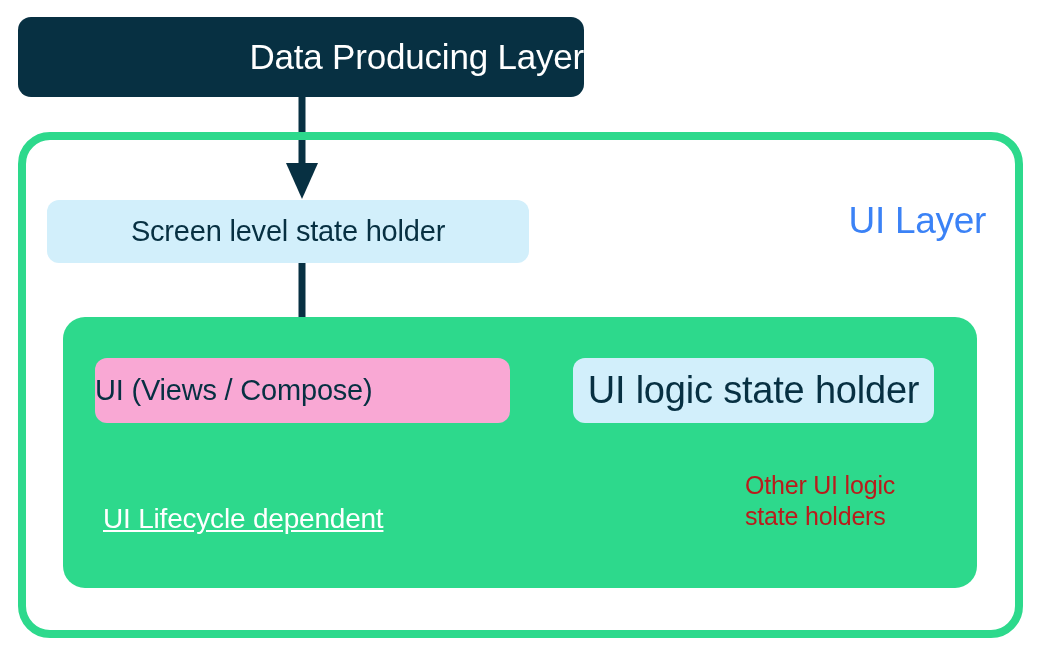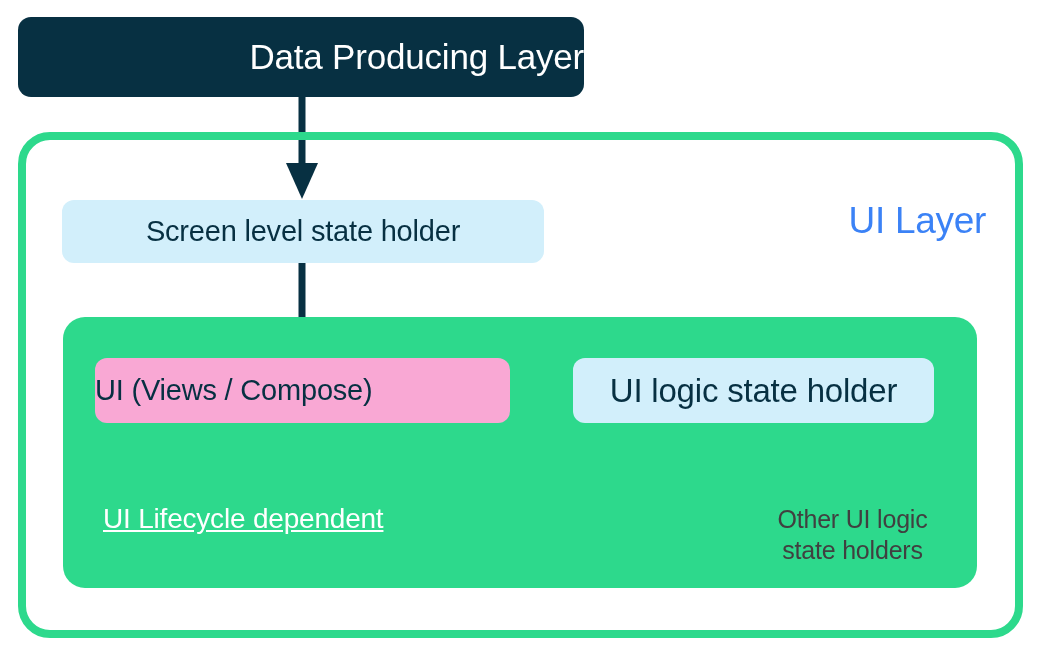--- a/index.html
+++ b/index.html
@@ -67,21 +67,21 @@
     font-size: 37px;
     color: #3b82f6;
     letter-spacing: -0.3px;
     white-space: nowrap;
     z-index: 5;
   }
 
   
   .screen-holder {
     position: absolute;
-    left: 62px;
+    left: 47px;
     top: 200px;
     width: 482px;
     height: 63px;
     background: #D2EFFB;
     border-radius: 12px;
     display: flex;
     align-items: center;
     justify-content: center;
     z-index: 5;
   }
@@ -145,33 +145,32 @@
     height: 65px;
     background: #D2EFFB;
     border-radius: 12px;
     display: flex;
     align-items: center;
     justify-content: center;
     z-index: 6;
   }
   .ui-logic-box .label {
     color: #073042;
-    font-size: 33px;
+    font-size: 38px;
     letter-spacing: -0.2px;
     white-space: nowrap;
   }
 
   
   .other-holders {
     position: absolute;
     left: 745px;
-    top: 504px;
+    top: 470px;
     width: 215px;
-    text-align: center;
-    color: #404040;
+    color: #b91c1c;
     font-size: 25px;
     line-height: 31px;
     letter-spacing: -0.2px;
     z-index: 7;
   }
   .other-holders .l2 { display: block; }
 </style>
 </head>
 <body>
 

